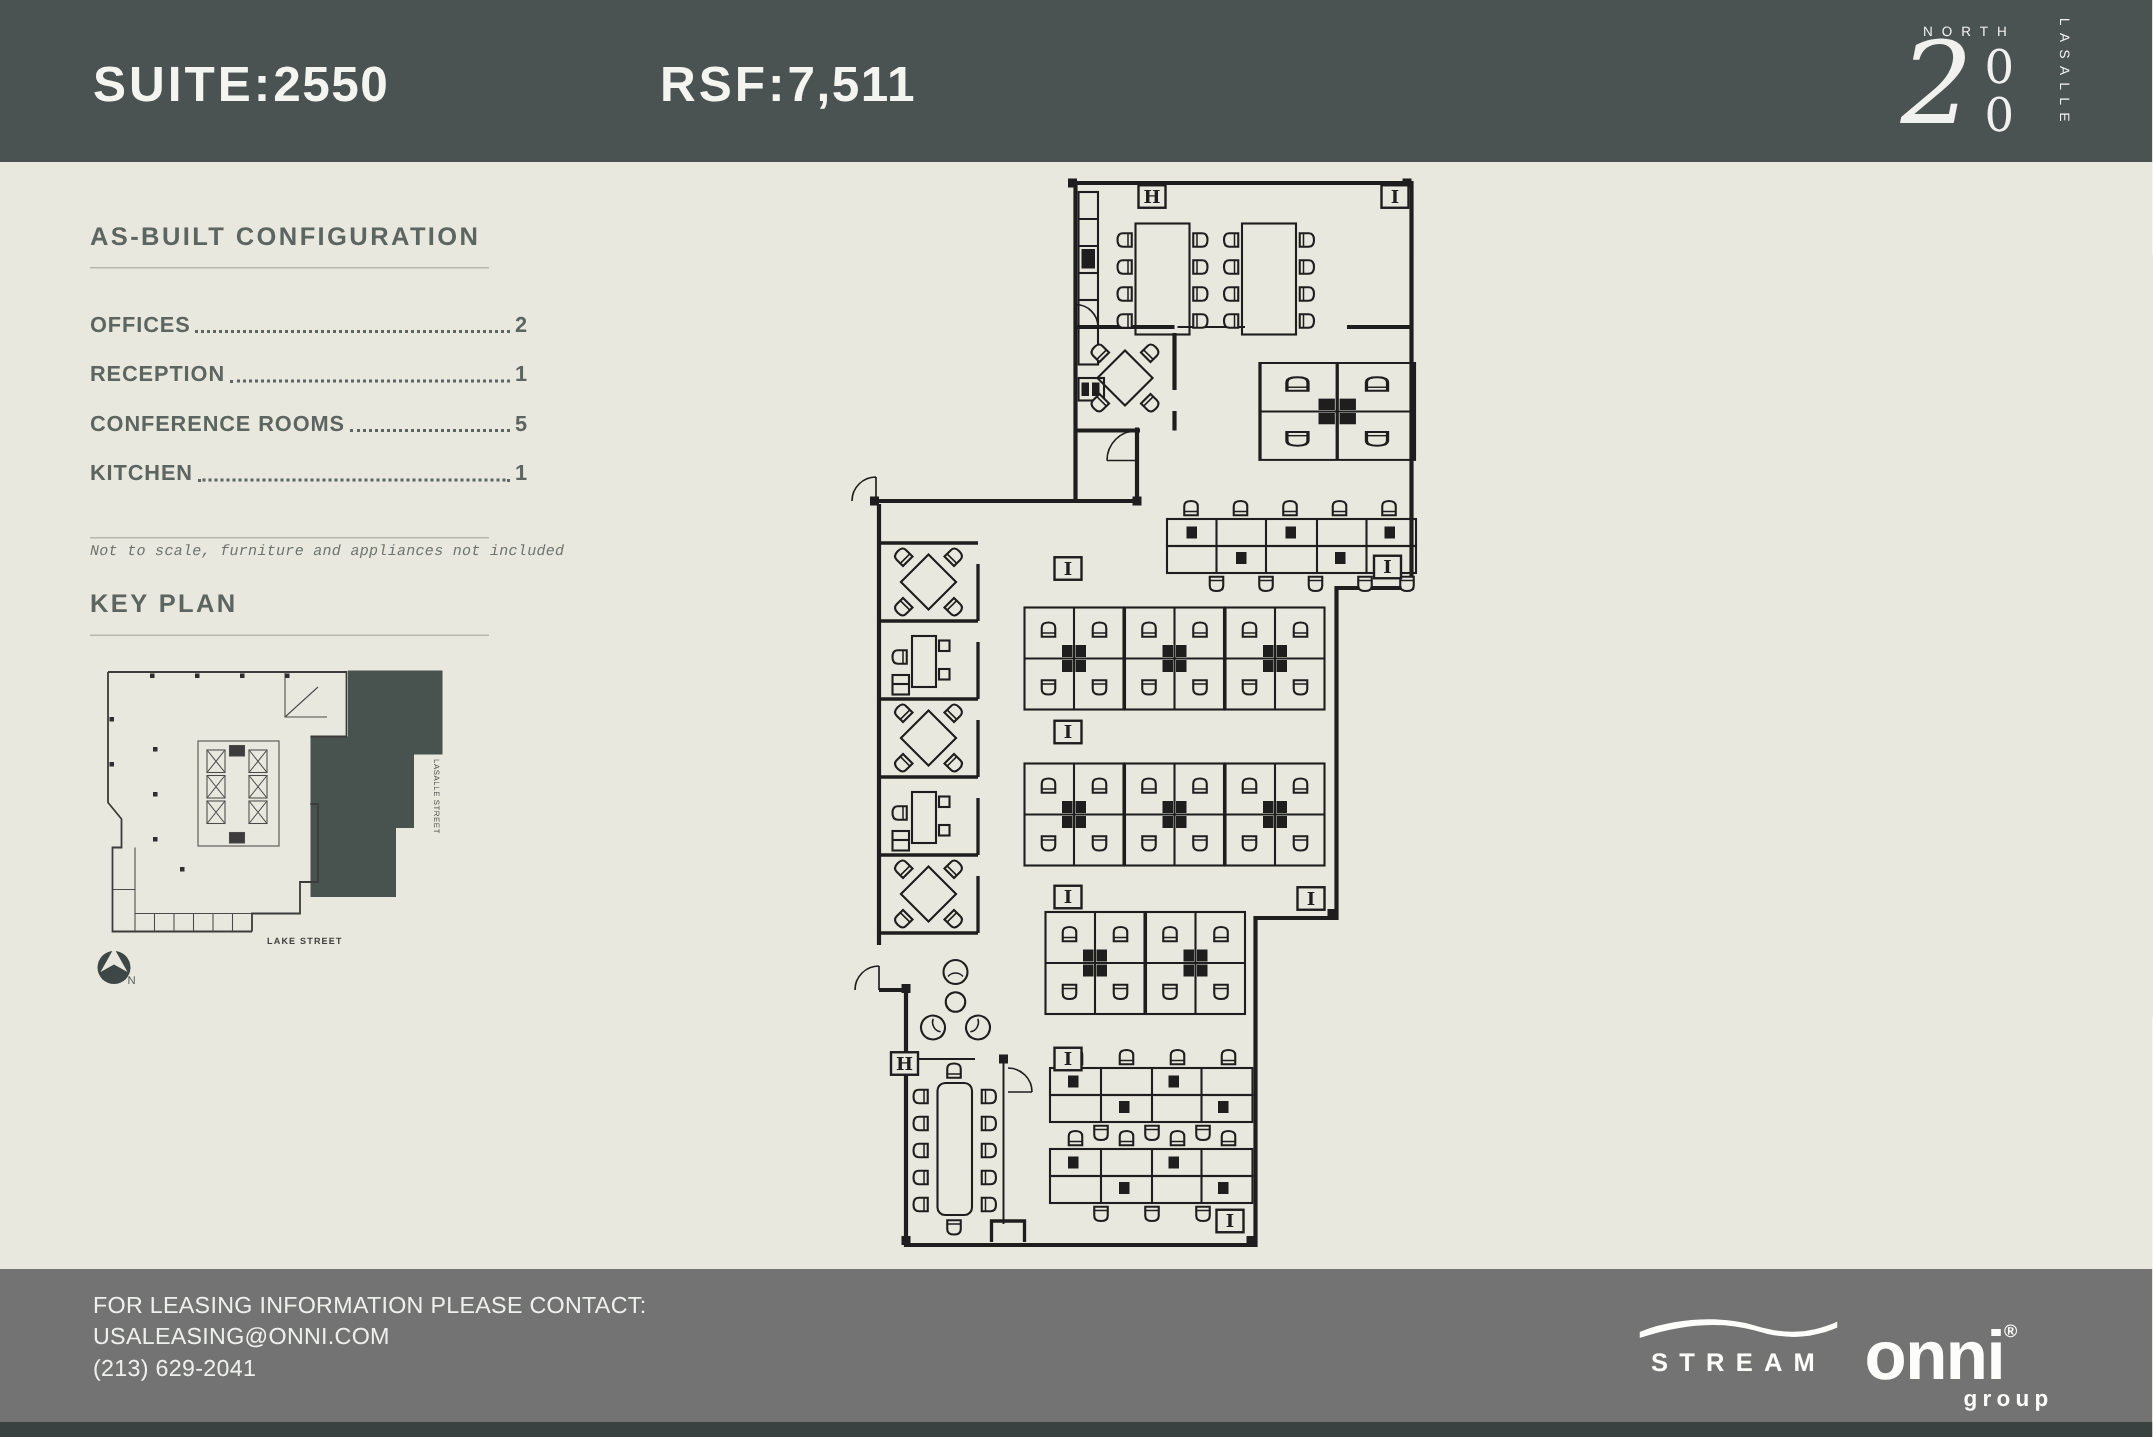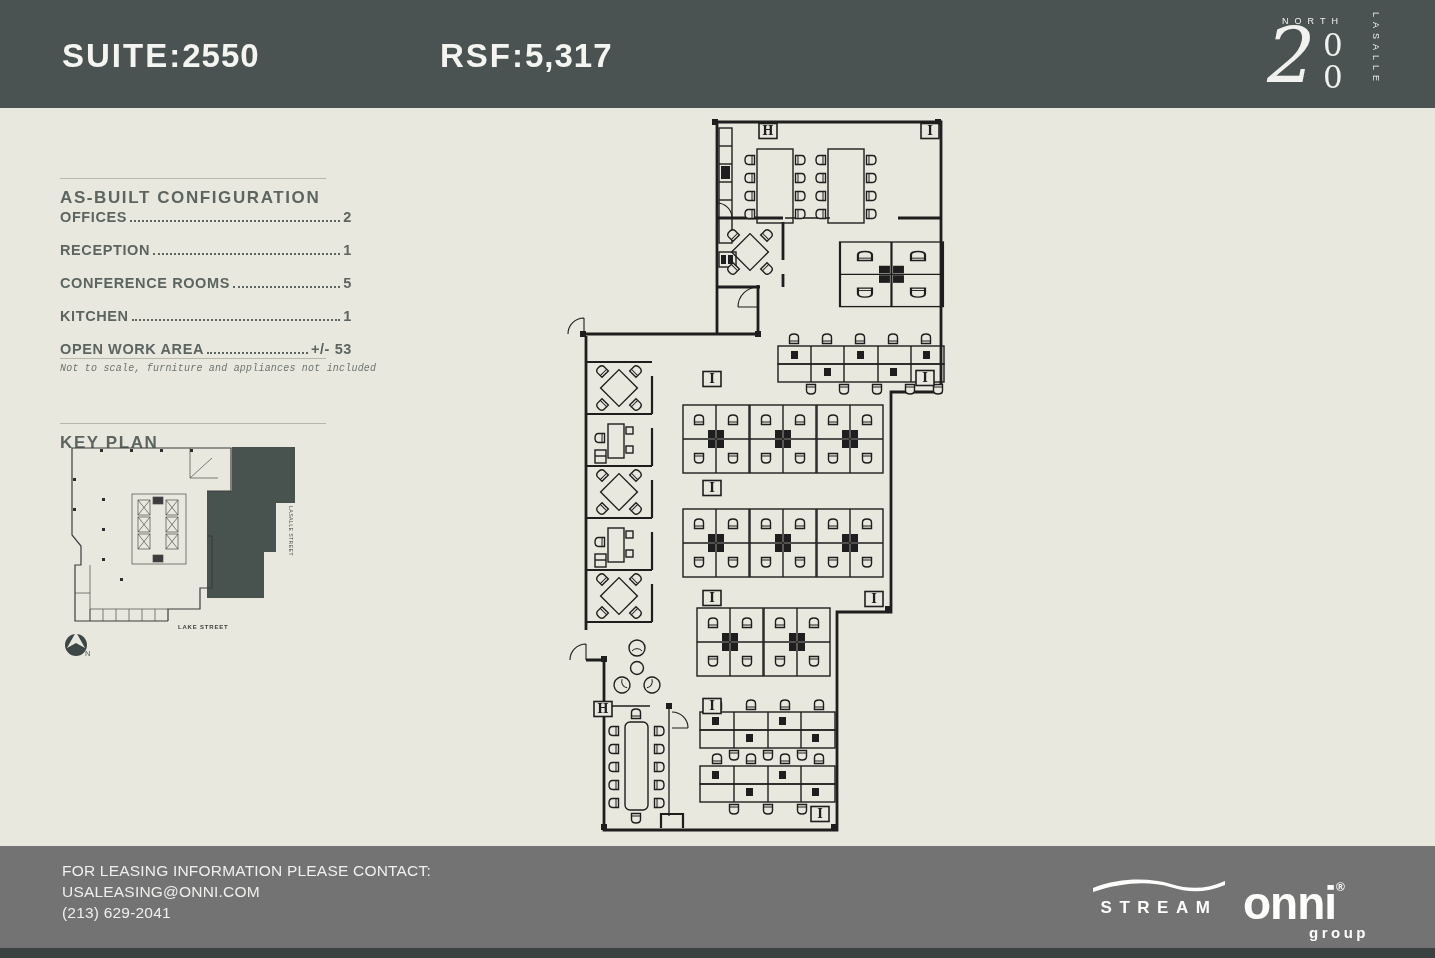--- a/index.html
+++ b/index.html
@@ -13,21 +13,21 @@
   .hdr-item { position:absolute; top:37px; color:#f4f4f0; font-weight:bold; font-size:33px; letter-spacing:2px; white-space:nowrap; }
   .hdr-suite { left:62px; }
   .hdr-rsf { left:440px; }
   .hdr-item .val { letter-spacing:1px; }
   .logo200 { position:absolute; right:52px; top:8px; width:116px; height:96px; color:#f1f2ef;margin-left:24px; }
   .logo-north { position:absolute; left:4px; top:8px; width:84px; font-size:9px; letter-spacing:6px; text-align:center; }
   .logo-two { position:absolute; left:0px; top:6px; font-family:"DejaVu Serif", serif; font-style:italic; font-size:76px; line-height:84px; }
   .logo-zeros { position:absolute; left:56px; top:22px; display:flex; flex-direction:column; gap:1px; font-family:"DejaVu Serif", serif; font-size:31px; line-height:31px; }
   .logo-lasalle { position:absolute; right:2px; top:4px; writing-mode:vertical-rl; font-size:9px; letter-spacing:5px; }
   
-  .sec-title { position:absolute; left:60px; color:#5d6561; font-weight:bold; font-size:17px; letter-spacing:1.6px;margin-top:40px; }
+  .sec-title { position:absolute; left:60px; color:#5d6561; font-weight:bold; font-size:17px; letter-spacing:1.6px; }
   .rule { position:absolute; left:60px; width:266px; height:0; border-top:1px solid #b7b7ab; }
   .cfg { position:absolute; left:60px; top:192px; width:292px; }
   .cfg-row { display:flex; align-items:flex-end; height:33px; color:#5d6561; font-weight:bold; font-size:14.5px; letter-spacing:0.6px; }
   .cfg-dots { flex:1; border-bottom:2.4px dotted #5d6561; margin:0 3px 3px 3px; }
   .cfg-note { position:absolute; left:60px; top:363px; font-style:italic; font-size:10px; color:#6d746f; letter-spacing:0.2px;font-family:Liberation Mono, monospace; }
   
   .footer { position:absolute; left:0; top:846px; width:1435px; height:114px; background:#737373; }
   .strip { position:absolute; left:0; top:948px; width:1435px; height:10px; background:#3a4241; }
   .contact { position:absolute; left:62px; top:14px; color:#eef0ed; font-size:15.5px; line-height:21px; letter-spacing:0.2px; }
   .stream { position:absolute; left:1093px; top:30px; width:132px; color:#fdfdfc; text-align:center; }
@@ -59,21 +59,21 @@
 </head>
 <body>
 
 <div class="page">
 
   <div class="header">
     <div class="hdr-item hdr-suite">
       <span>SUITE:</span><span class="val">2550</span>
     </div>
     <div class="hdr-item hdr-rsf">
-      <span>RSF:</span><span class="val">5,317</span>
+      <span>RSF:</span><span class="val">7,511</span>
     </div>
     <div class="logo200">
       <div class="logo-north">NORTH</div>
       <div class="logo-two">2</div>
       <div class="logo-zeros">
         <span>0</span>
         <span>0</span>
       </div>
       <div class="logo-lasalle">LASALLE</div>
     </div>
@@ -95,25 +95,20 @@
     </div>
     <div class="cfg-row">
       <span>CONFERENCE ROOMS</span>
         <span class="cfg-dots"></span>
         <span>5</span>
     </div>
     <div class="cfg-row">
       <span>KITCHEN</span>
         <span class="cfg-dots"></span>
         <span>1</span>
-    </div>
-    <div class="cfg-row">
-      <span>OPEN WORK AREA</span>
-        <span class="cfg-dots"></span>
-        <span>+/- 53</span>
     </div>
   </div>
   <div class="rule" style="top:358px;"></div>
   <div class="cfg-note">Not to scale, furniture and appliances not included</div>
 
   <div class="sec-title" style="top:393px;">KEY PLAN</div>
   <div class="rule" style="top:423px;"></div>
 
   <svg class="keyplan" width="272" height="228" viewBox="0 0 272 228">
     <g>

